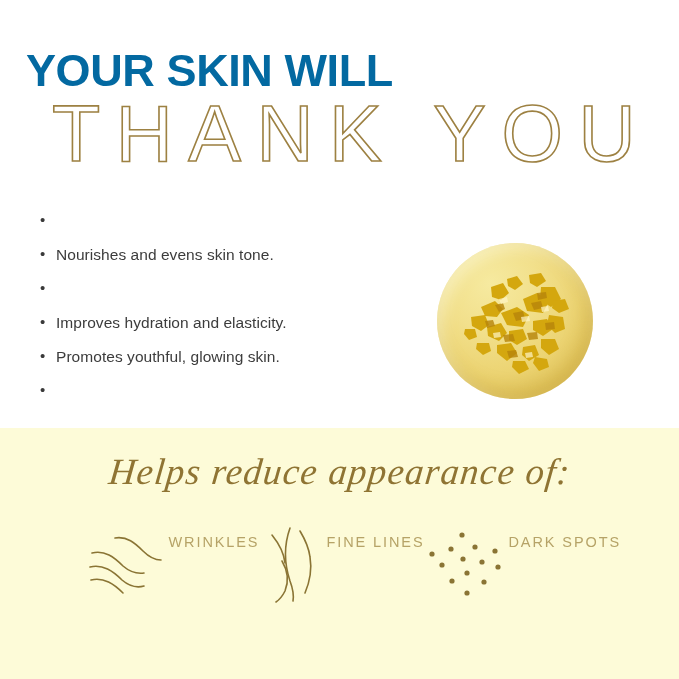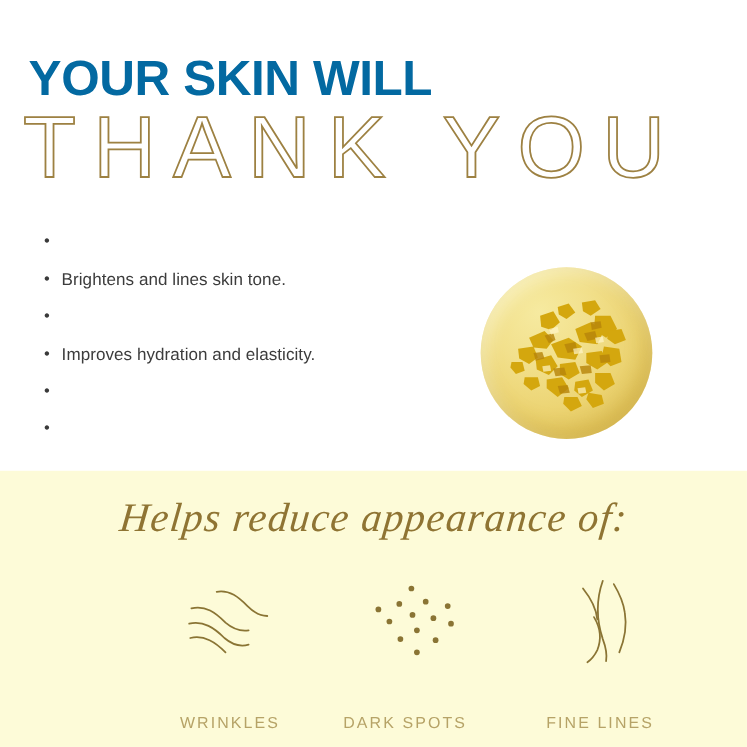--- a/index.html
+++ b/index.html
@@ -43,21 +43,21 @@
     font-weight: 700;
     font-size: 45px;
     line-height: 38px;
     letter-spacing: -0.4px;
     color: #0369a1;
     white-space: nowrap;
   }
 
   .headline-secondary {
     position: absolute;
-    left: 21px;
+    left: 52px;
     top: 101px;
     width: 620px;
     height: 72px;
     color: #0f172a;
   }
   .headline-secondary svg {
     display: block;
     width: 620px;
     height: 72px;
     overflow: visible;
@@ -162,23 +162,22 @@
     left: 0;
     top: 96px;
     width: 679px;
     display: flex;
     justify-content: center;
     align-items: flex-start;
   }
   .feature {
     width: 170px;
     display: flex;
-    flex-direction: column;
-    align-items: flex-end;
-    gap: 36px;
+    flex-direction: row;
+    align-items: flex-start;
   }
   .feature:nth-child(1) { margin-right: 0px; }
   .feature-icon {
     width: 92px;
     height: 80px;
     display: flex;
     align-items: center;
     justify-content: center;
   }
   .feature-icon svg { display: block; overflow: visible; }
@@ -206,31 +205,32 @@
         <text x="0" y="60">THANK YOU</text>
       </svg>
     </div>
 
     <div class="benefits">
       <div class="benefit-row">
         <span class="benefit-bullet">•</span>
       </div>
       <div class="benefit-row">
         <span class="benefit-bullet">•</span>
-        <span class="benefit-text">Brightens and lines skin tone.</span>
+        <span class="benefit-text">Nourishes and evens skin tone.</span>
       </div>
       <div class="benefit-row">
         <span class="benefit-bullet">•</span>
       </div>
       <div class="benefit-row">
         <span class="benefit-bullet">•</span>
         <span class="benefit-text">Improves hydration and elasticity.</span>
       </div>
       <div class="benefit-row">
         <span class="benefit-bullet">•</span>
+        <span class="benefit-text">Promotes youthful, glowing skin.</span>
       </div>
       <div class="benefit-row">
         <span class="benefit-bullet">•</span>
       </div>
     </div>
 
     <div class="gold-circle-wrap">
       <div class="gold-circle"></div>
       <div class="gold-flakes">
         <svg viewBox="0 0 156 156" aria-hidden="true">
@@ -294,20 +294,34 @@
               <path d="M5 34 C18 31 28 38 37 47 C44 53 52 55 59 53"></path>
               <path d="M6 47 C19 44 29 51 38 60"></path>
             </g>
           </svg>
         </div>
         <div class="feature-label">WRINKLES</div>
       </div>
 
       <div class="feature">
         <div class="feature-icon">
+          <svg width="62" height="78" viewBox="0 0 62 78" fill="none" aria-hidden="true">
+            <g stroke="#8a7434" stroke-width="1.6" stroke-linecap="round" fill="none">
+              <path d="M12 10 C20 20 24 28 25 38"></path>
+              <path d="M30 3 C24 20 24 38 30 56 C33 64 34 70 33 76"></path>
+              <path d="M40 6 C46 16 49 24 50 32 C52 44 50 56 45 68"></path>
+              <path d="M22 36 C28 46 29 56 25 66 C22 72 19 75 16 77"></path>
+            </g>
+          </svg>
+        </div>
+        <div class="feature-label">FINE LINES</div>
+      </div>
+
+      <div class="feature">
+        <div class="feature-icon">
           <svg width="84" height="70" viewBox="0 0 84 70" fill="none" aria-hidden="true">
             <g fill="#8a7434">
               <circle cx="37" cy="6" r="2.6"></circle>
               <circle cx="26" cy="20" r="2.6"></circle>
               <circle cx="50" cy="18" r="2.6"></circle>
               <circle cx="70" cy="22" r="2.6"></circle>
               <circle cx="7" cy="25" r="2.6"></circle>
               <circle cx="38" cy="30" r="2.6"></circle>
               <circle cx="17" cy="36" r="2.6"></circle>
               <circle cx="57" cy="33" r="2.6"></circle>
@@ -315,29 +329,15 @@
               <circle cx="42" cy="44" r="2.6"></circle>
               <circle cx="27" cy="52" r="2.6"></circle>
               <circle cx="59" cy="53" r="2.6"></circle>
               <circle cx="42" cy="64" r="2.6"></circle>
             </g>
           </svg>
         </div>
         <div class="feature-label">DARK SPOTS</div>
       </div>
 
-      <div class="feature">
-        <div class="feature-icon">
-          <svg width="62" height="78" viewBox="0 0 62 78" fill="none" aria-hidden="true">
-            <g stroke="#8a7434" stroke-width="1.6" stroke-linecap="round" fill="none">
-              <path d="M12 10 C20 20 24 28 25 38"></path>
-              <path d="M30 3 C24 20 24 38 30 56 C33 64 34 70 33 76"></path>
-              <path d="M40 6 C46 16 49 24 50 32 C52 44 50 56 45 68"></path>
-              <path d="M22 36 C28 46 29 56 25 66 C22 72 19 75 16 77"></path>
-            </g>
-          </svg>
-        </div>
-        <div class="feature-label">FINE LINES</div>
-      </div>
-
     </div>
   </div>
 </div>
 
 </body></html>

